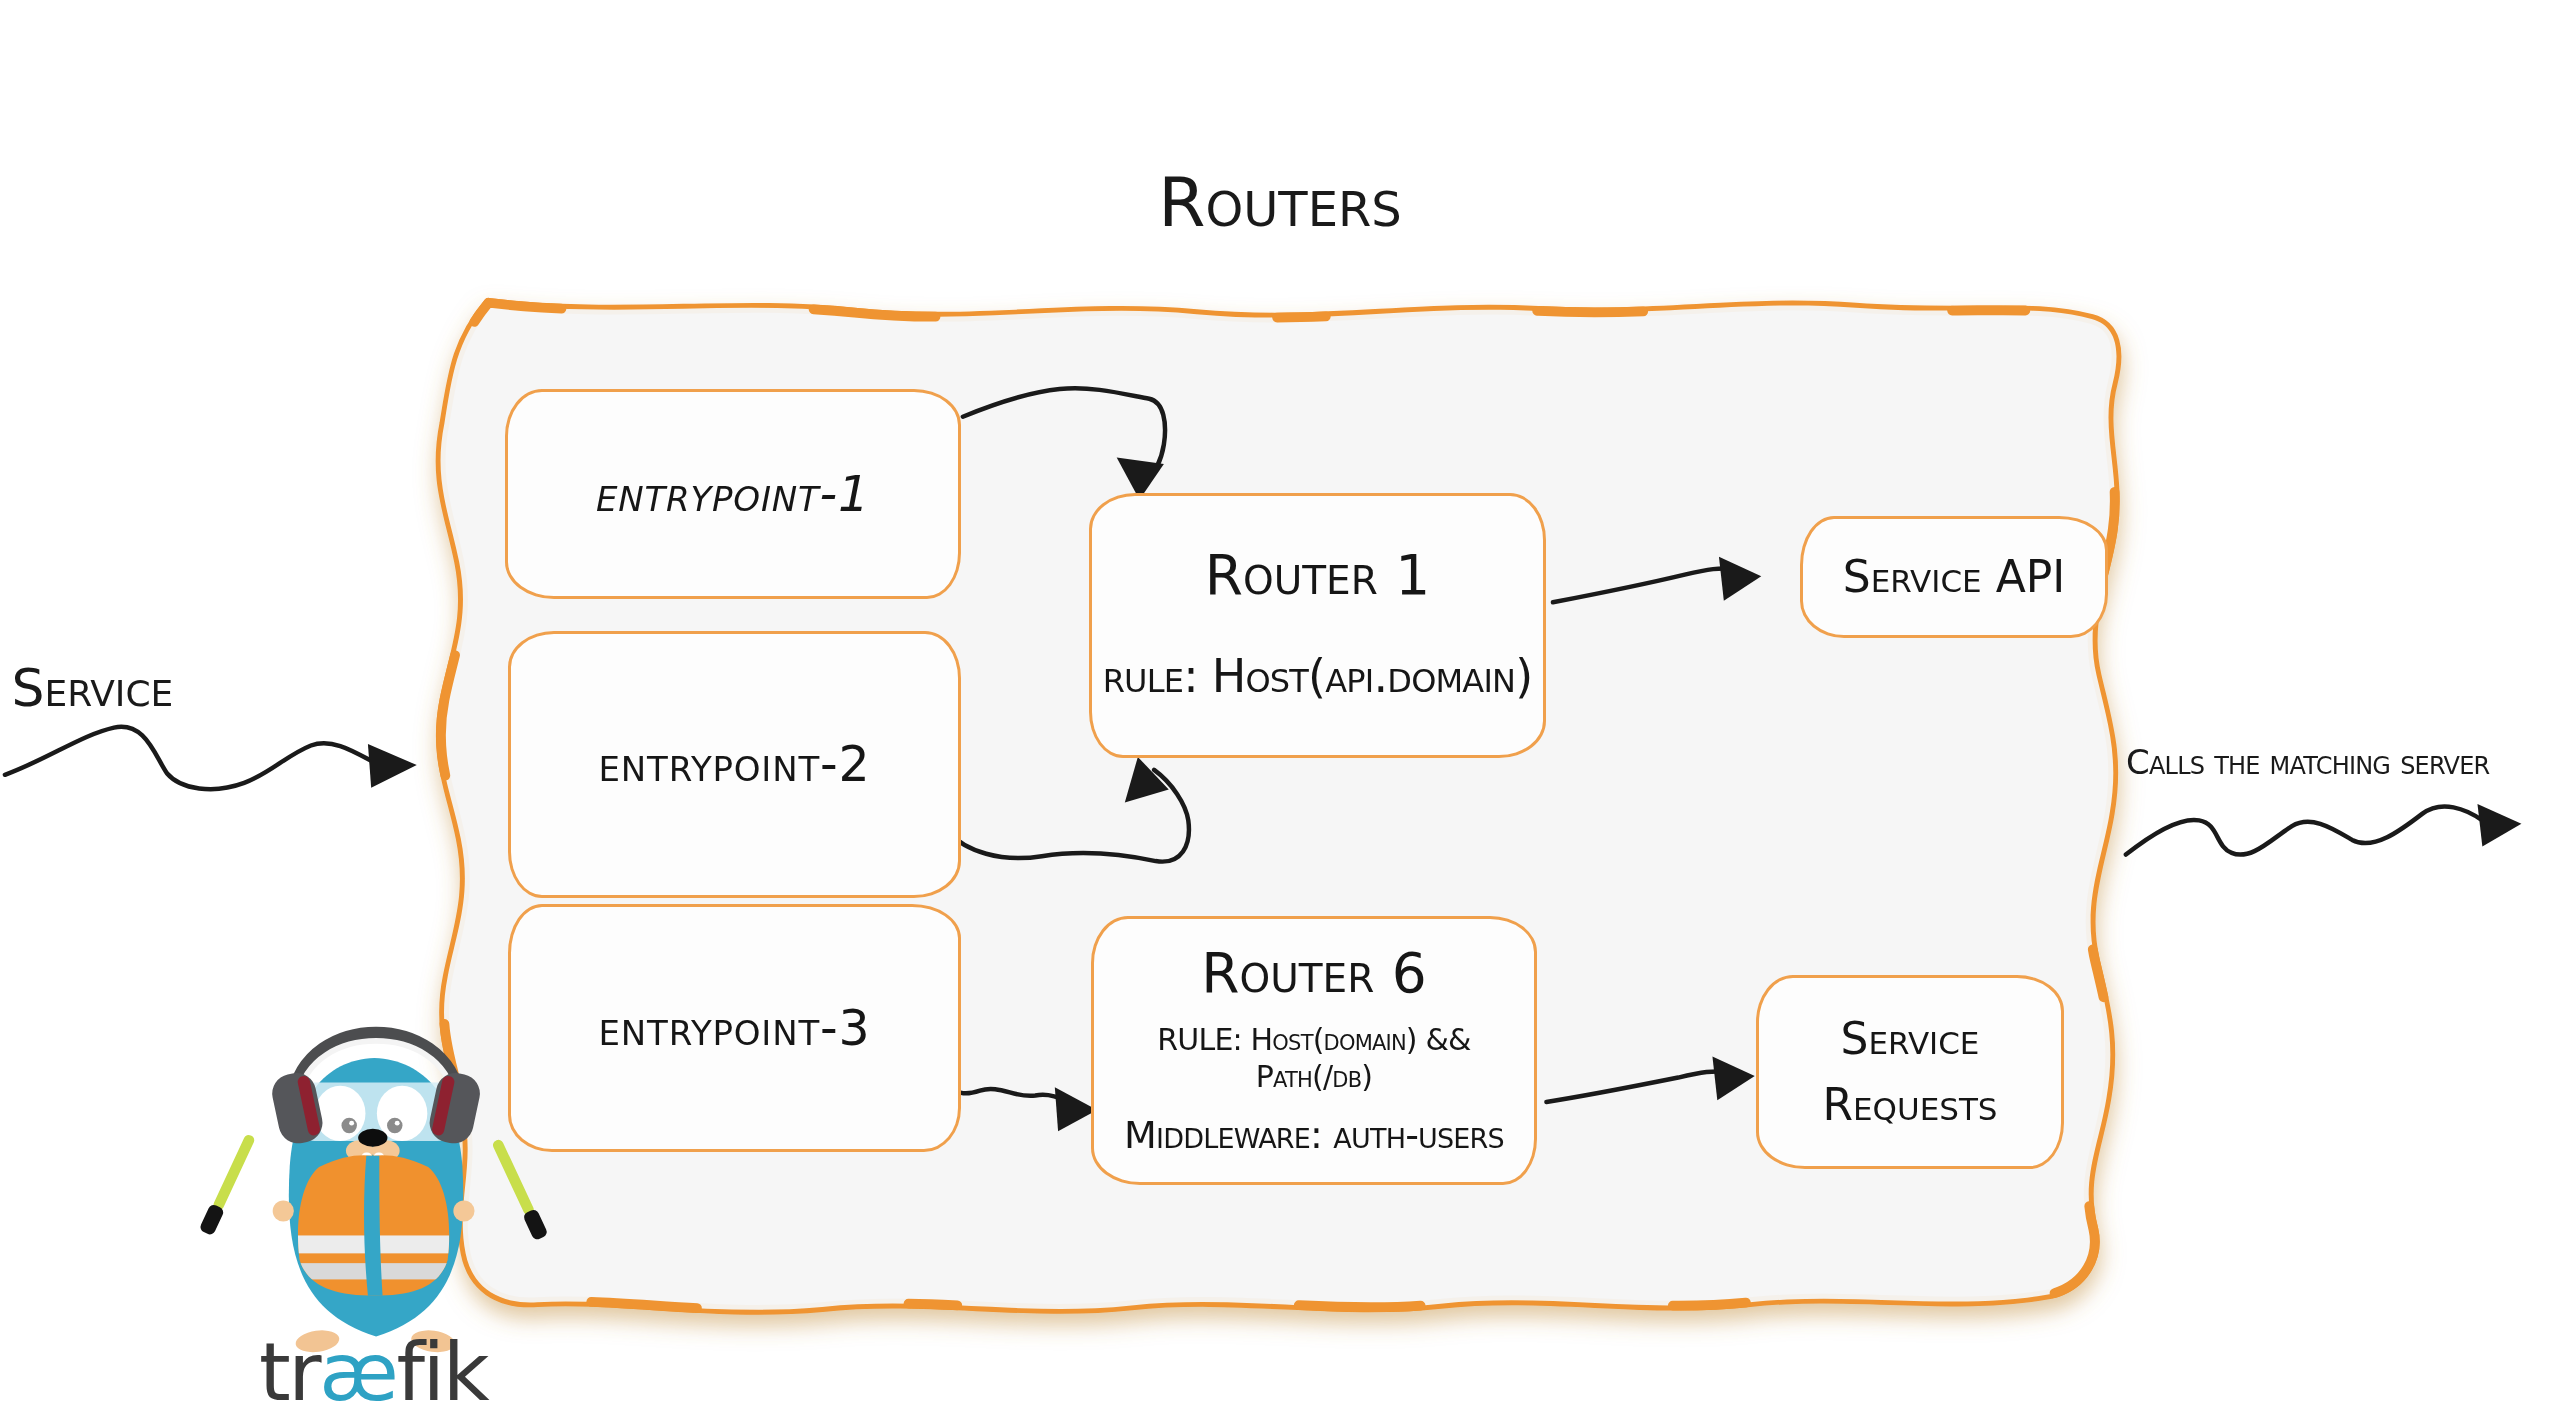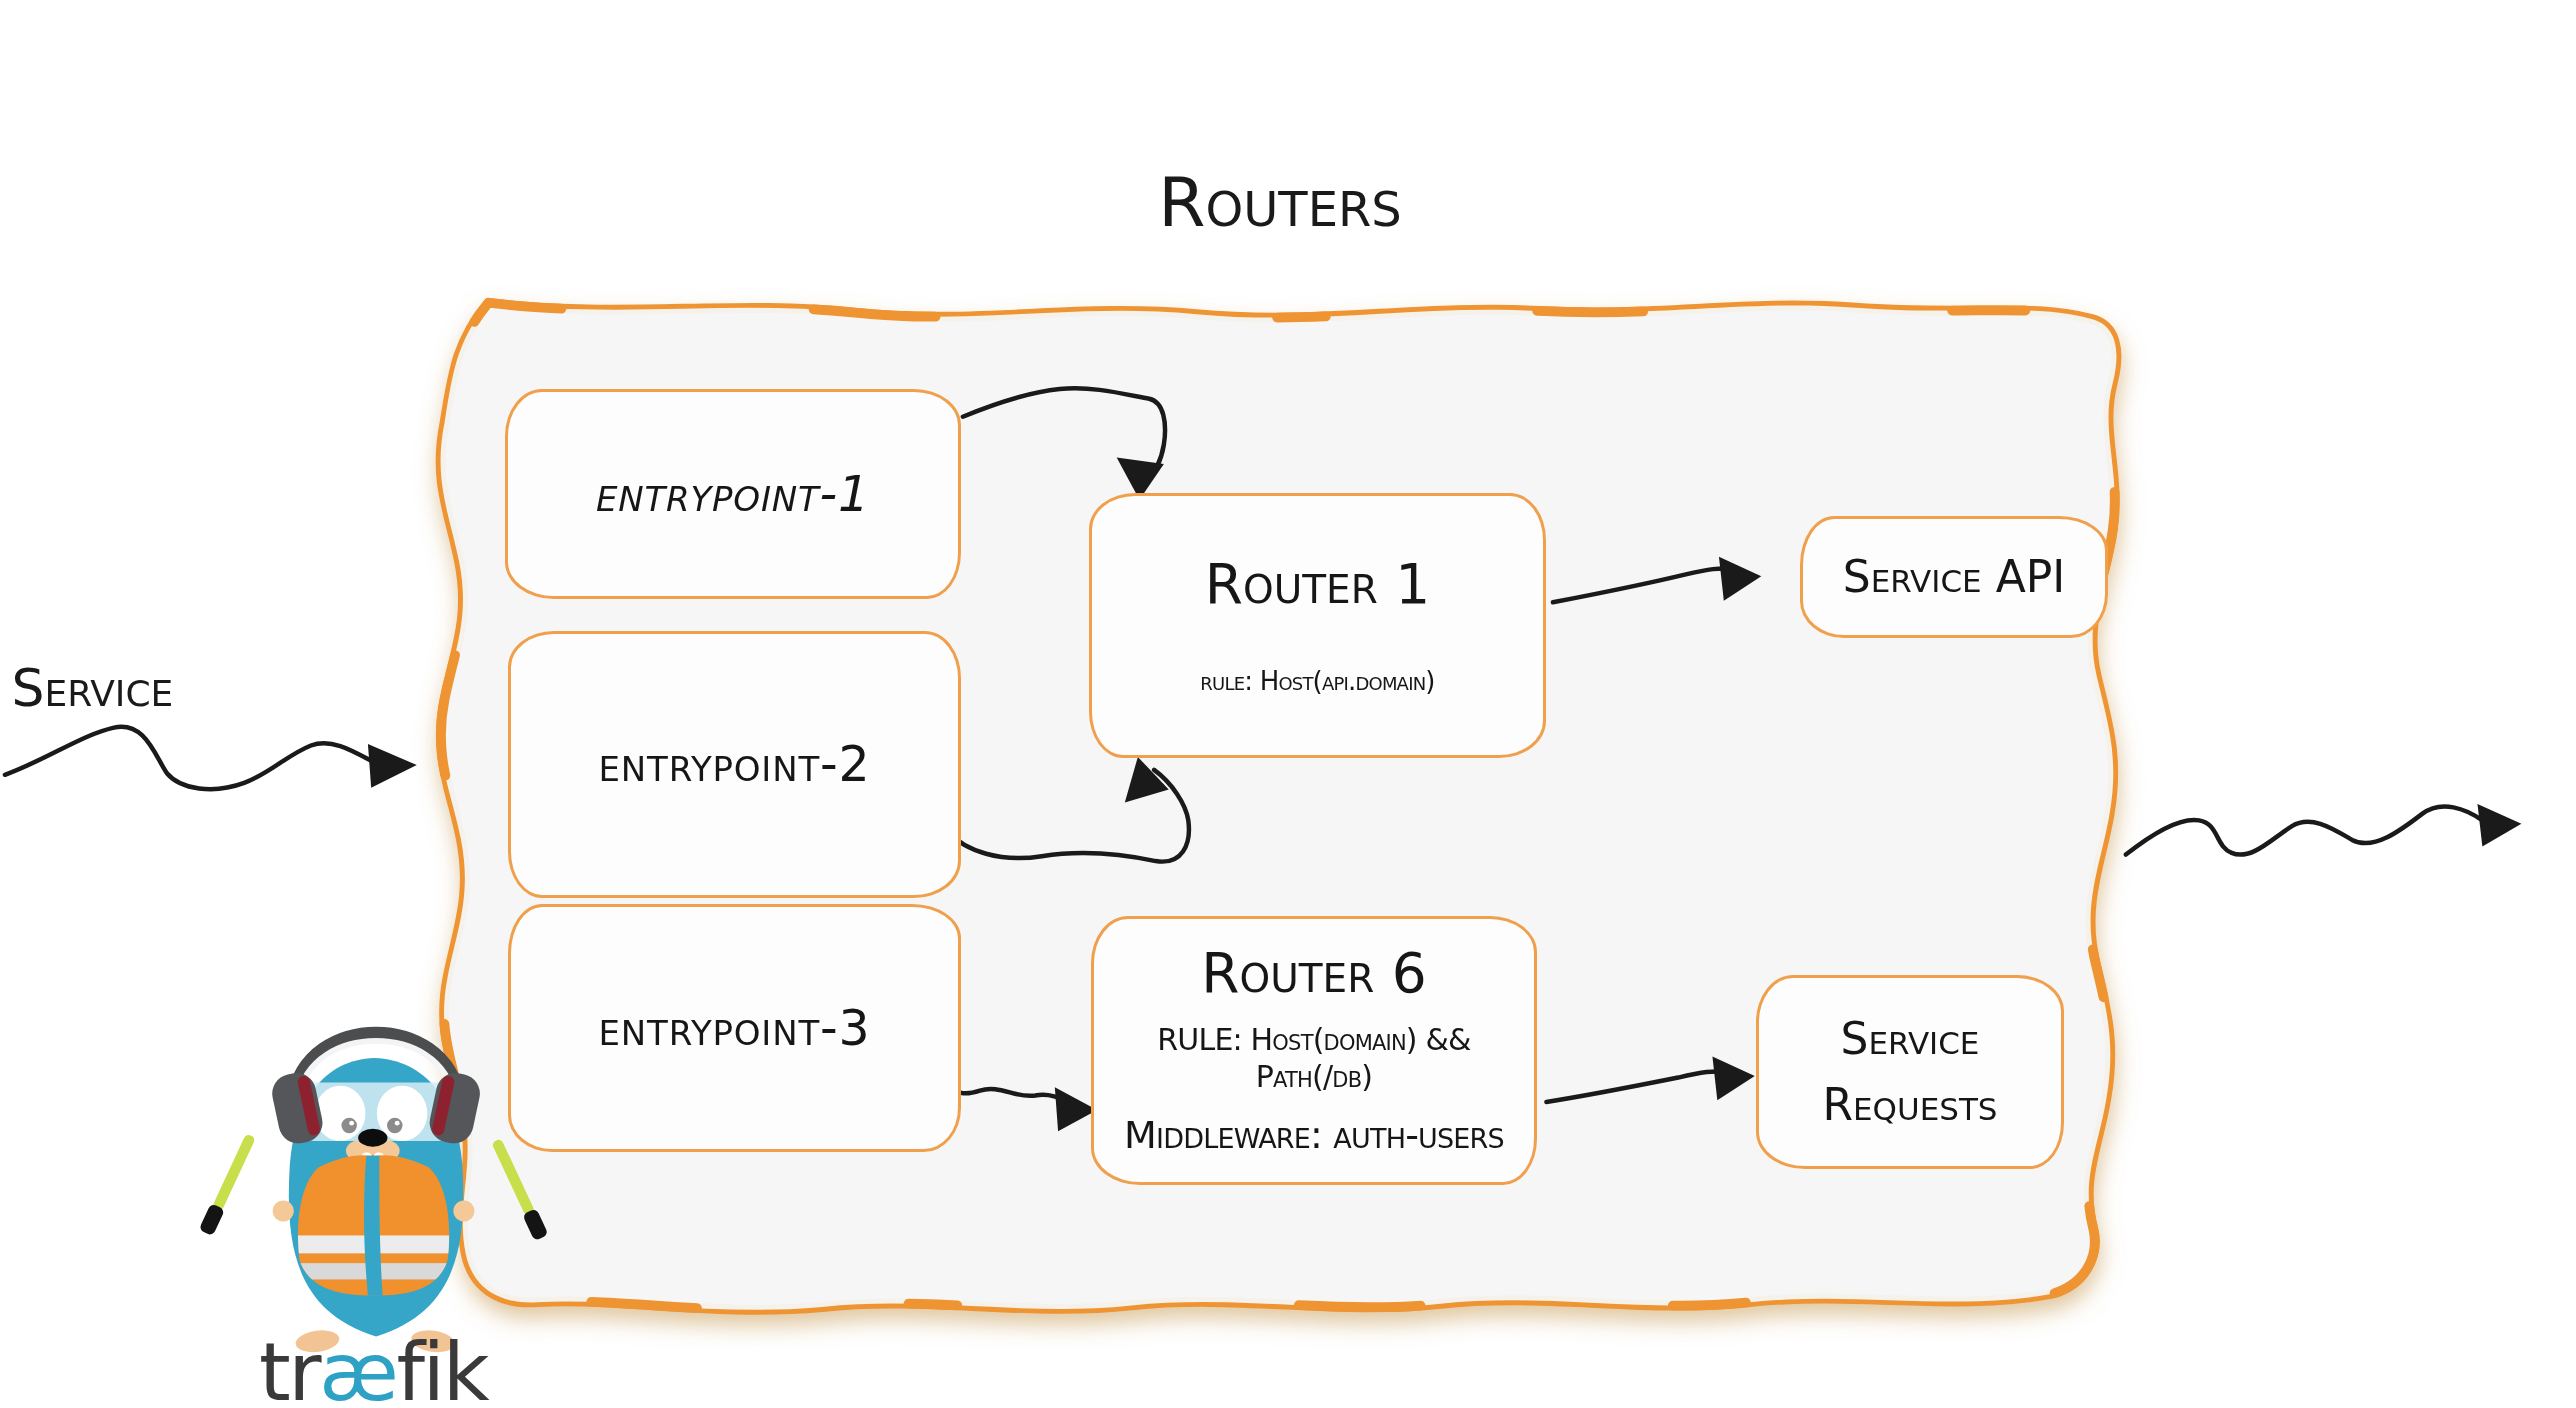--- a/index.html
+++ b/index.html
@@ -29,21 +29,21 @@
     justify-content:center;
     text-align:center;
     font-variant:small-caps;
     color:#161616;
     box-sizing:border-box;
   }
   .wobble-a{border-radius:37px 47px 34px 49px / 47px 36px 46px 37px;}
   .wobble-b{border-radius:46px 36px 47px 34px / 36px 47px 37px 46px;}
   .wobble-c{border-radius:34px 49px 37px 44px / 49px 34px 44px 37px;}
   .node .title-line{font-size:55px;line-height:1.15;}
-  .node .rule-line{font-size:26px;line-height:1.3;letter-spacing:-0.8px;}
+  .node .rule-line{font-size:46px;line-height:1.3;letter-spacing:-0.8px;}
   .node .rule-line-sm{font-size:30px;line-height:1.25;letter-spacing:-0.8px;}
   .node .mw-line{font-size:38px;line-height:1.25;letter-spacing:-0.8px;}
   .ep-label{font-size:49px;letter-spacing:0.8px;}
   .svc-label{font-size:44px;line-height:1.5;}
   #diagram-title{
     left:1117px;top:163px;width:326px;
     text-align:center;font-size:68px;
   }
   #requests-label{left:11.4px;top:658px;font-size:52px;}
   #calls-label{left:2126px;top:742px;font-size:34px;letter-spacing:-0.8px;}
@@ -175,20 +175,21 @@
       </g>
       <g transform="rotate(12 556 1360)">
         <rect x="532" y="1318" width="54" height="86" rx="24" fill="#55565a"></rect>
         <rect x="537" y="1324" width="15" height="74" rx="7" fill="#8e2130"></rect>
       </g>
     </g>
   </svg>
 
   <div class="label" id="diagram-title">Routers</div>
   <div class="label" id="requests-label">Service</div>
+  <div class="label" id="calls-label">Calls the matching server</div>
 
   <div class="node wobble-a" id="entrypoint-1">
     <span class="ep-label">entrypoint-1</span>
   </div>
   <div class="node wobble-b" id="entrypoint-2">
     <span class="ep-label">entrypoint-2</span>
   </div>
   <div class="node wobble-c" id="entrypoint-3">
     <span class="ep-label">entrypoint-3</span>
   </div>

